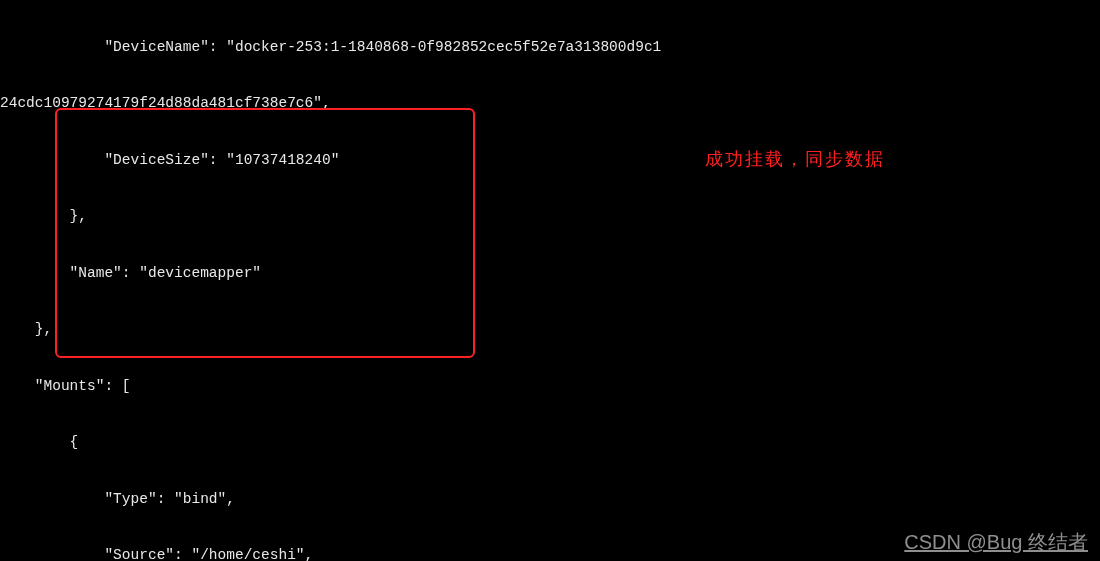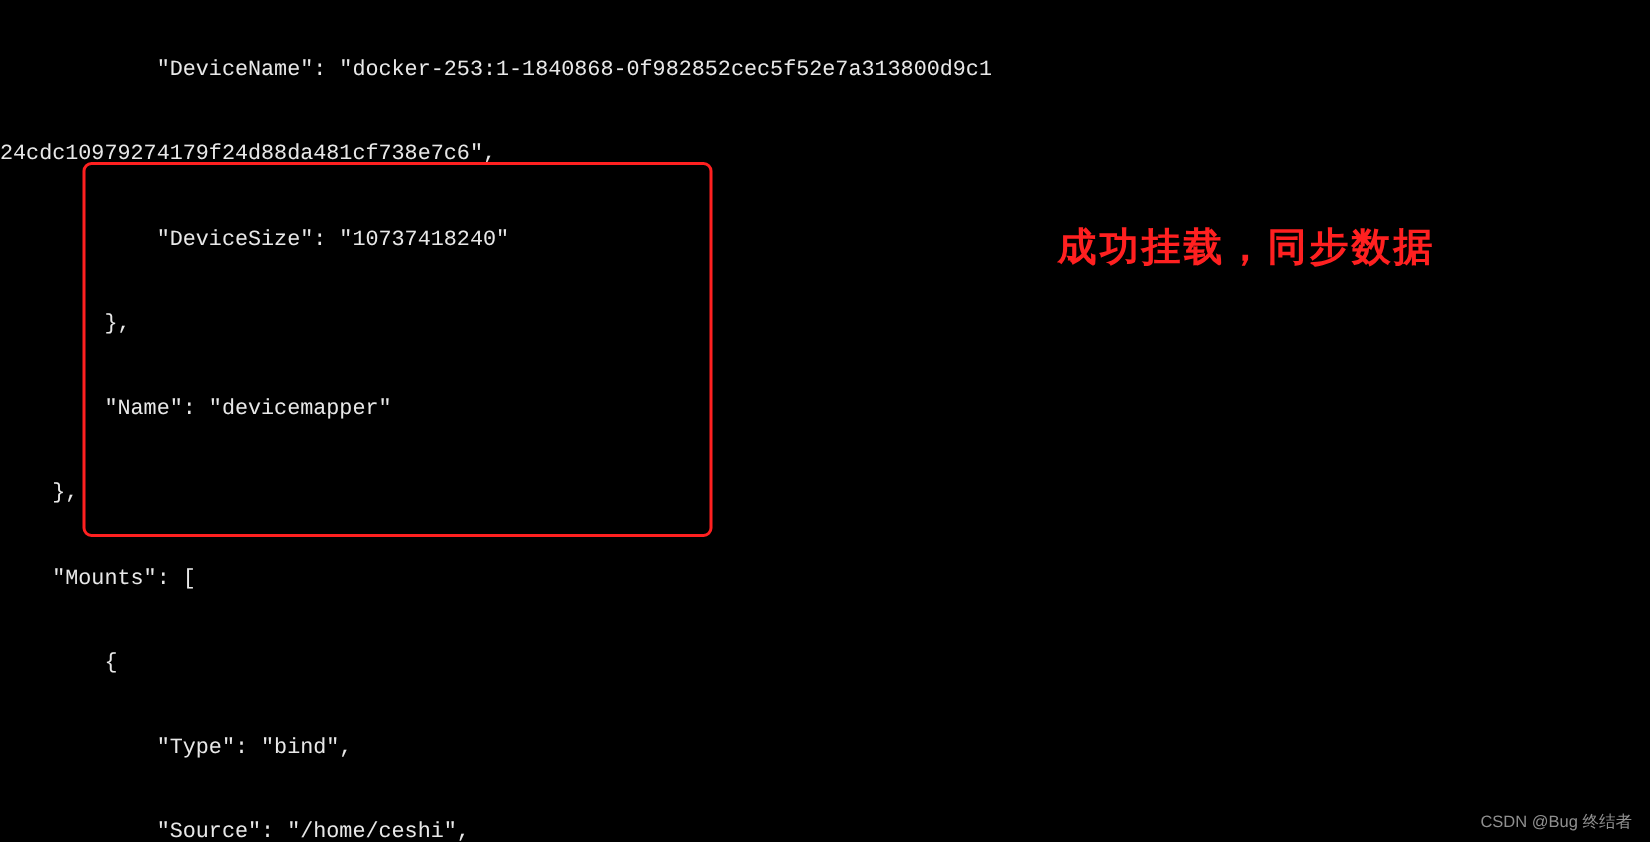--- a/index.html
+++ b/index.html
@@ -24,32 +24,33 @@
       position: absolute;
       border: 2.5px solid #ff2020;
       border-radius: 6px;
       background: transparent;
       pointer-events: none;
     }
     .annotation {
       position: absolute;
       color: #ff2020;
       font-family: 'Microsoft YaHei', SimSun, SimHei, Arial, sans-serif;
-      font-size: 26px;
-      font-weight: bold;
+      font-size: 18px;
+      font-weight: normal;
       letter-spacing: 2px;
     }
     .watermark {
       position: absolute;
       bottom: 6px;
       right: 12px;
       color: #a8a8a8;
       font-family: 'Microsoft YaHei', Arial, sans-serif;
-      font-size: 11px;
+      font-size: 20px;
       opacity: 0.85;
+      text-decoration: underline;
     }
   </style>
 </head>
 <body>
 
 <div class="terminal">
   <div class="line">            "DeviceName": "docker-253:1-1840868-0f982852cec5f52e7a313800d9c1</div>
   <div class="line">24cdc10979274179f24d88da481cf738e7c6",</div>
   <div class="line">            "DeviceSize": "10737418240"</div>
   <div class="line">        },</div>

